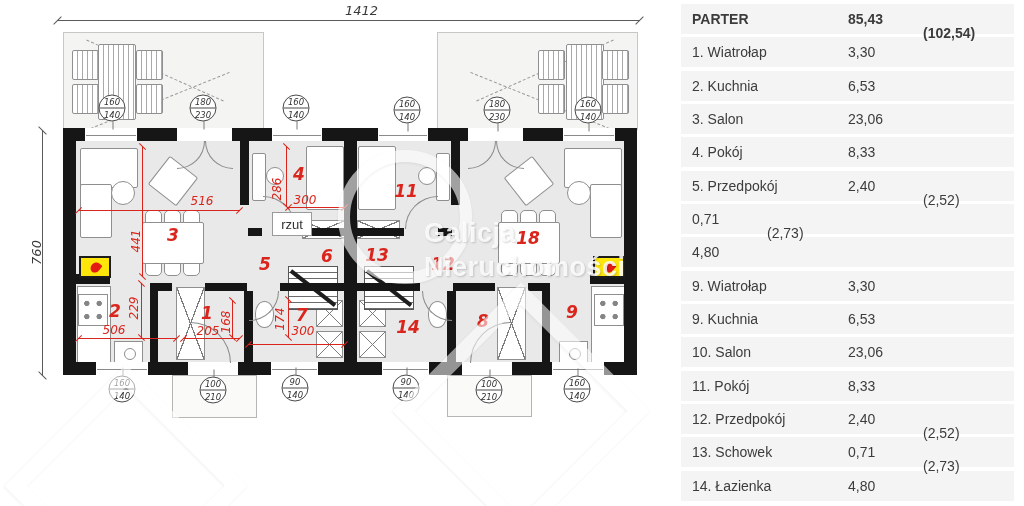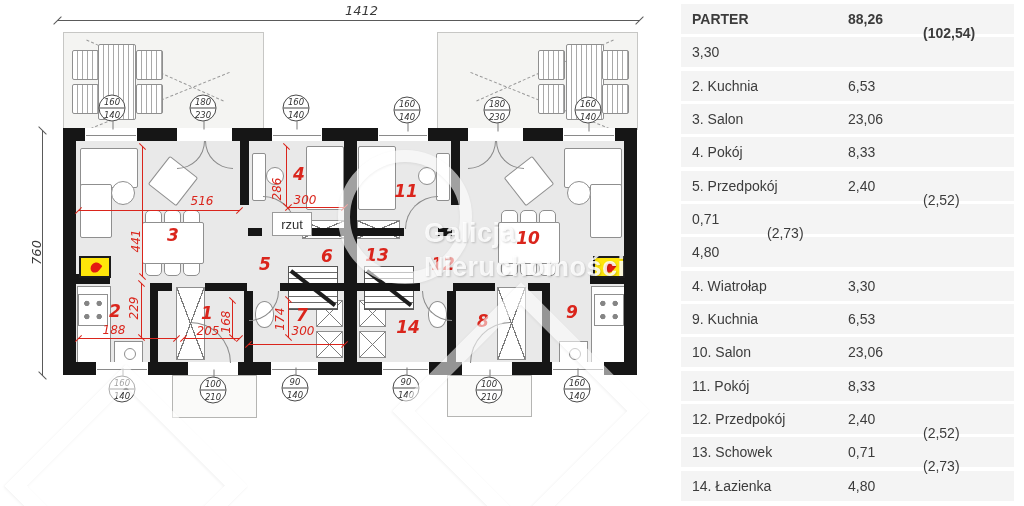--- a/index.html
+++ b/index.html
@@ -241,31 +241,31 @@
 
     <div class="rnum" style="left: 207px; top: 313px; transform: translate(-50%, -50%);">1</div>
       <div class="rnum" style="left: 115px; top: 311px; transform: translate(-50%, -50%);">2</div>
       <div class="rnum" style="left: 173px; top: 235px; transform: translate(-50%, -50%);">3</div>
       <div class="rnum" style="left: 299px; top: 174px; transform: translate(-50%, -50%);">4</div>
       <div class="rnum" style="left: 265px; top: 264px; transform: translate(-50%, -50%);">5</div>
       <div class="rnum" style="left: 327px; top: 256px; transform: translate(-50%, -50%);">6</div>
       <div class="rnum" style="left: 302px; top: 315px; transform: translate(-50%, -50%);">7</div>
       <div class="rnum" style="left: 483px; top: 321px; transform: translate(-50%, -50%);">8</div>
       <div class="rnum" style="left: 572px; top: 312px; transform: translate(-50%, -50%);">9</div>
-      <div class="rnum" style="left: 528px; top: 238px; transform: translate(-50%, -50%);">10</div>
+      <div class="rnum" style="left: 528px; top: 238px; transform: translate(-50%, -50%);">18</div>
       <div class="rnum" style="left: 406px; top: 191px; transform: translate(-50%, -50%);">11</div>
       <div class="rnum" style="left: 443px; top: 264px; transform: translate(-50%, -50%);">12</div>
       <div class="rnum" style="left: 377px; top: 255px; transform: translate(-50%, -50%);">13</div>
       <div class="rnum" style="left: 408px; top: 327px; transform: translate(-50%, -50%);">14</div>
     <div class="rdim" style="left: 202px; top: 201px; transform: translate(-50%, -50%);">516</div>
       <div class="rdim" style="left: 136px; top: 241px; transform: translate(-50%, -50%) rotate(-90deg);">441</div>
       <div class="rdim" style="left: 277px; top: 189px; transform: translate(-50%, -50%) rotate(-90deg);">286</div>
       <div class="rdim" style="left: 305px; top: 200px; transform: translate(-50%, -50%);">300</div>
       <div class="rdim" style="left: 134px; top: 308px; transform: translate(-50%, -50%) rotate(-90deg);">229</div>
-      <div class="rdim" style="left: 114px; top: 330px; transform: translate(-50%, -50%);">188</div>
+      <div class="rdim" style="left: 114px; top: 330px; transform: translate(-50%, -50%);">506</div>
       <div class="rdim" style="left: 208px; top: 331px; transform: translate(-50%, -50%);">205</div>
       <div class="rdim" style="left: 226px; top: 322px; transform: translate(-50%, -50%) rotate(-90deg);">168</div>
       <div class="rdim" style="left: 280px; top: 319px; transform: translate(-50%, -50%) rotate(-90deg);">174</div>
       <div class="rdim" style="left: 303px; top: 331px; transform: translate(-50%, -50%);">300</div>
     <div class="wm down" style="left: 112px; top: 108px; transform: translate(-50%, -50%);">
         <span>160</span>
         <span>140</span>
       </div>
       <div class="wm down" style="left: 203px; top: 108px; transform: translate(-50%, -50%);">
         <span>180</span>
@@ -315,24 +315,25 @@
     <div class="wmk ring" style="left:338px;top:150px;width:110px;height:110px;"></div>
     <div class="wmk diamond" style="left:430px;top:320px;width:150px;height:150px;"></div>
     <div class="wmk diamond" style="left:40px;top:400px;width:140px;height:140px;"></div>
     <div class="wmk wtxt" style="left:424px;top:218px;">Galicja</div>
     <div class="wmk wtxt" style="left:424px;top:252px;">Nieruchomości</div>
   </div>
 
   <div class="atable">
     <div class="trow hdr">
         <span class="tl">PARTER</span>
-        <span class="tv">88,26</span>
+        <span class="tv">85,43</span>
         <span class="tx">(102,54)</span>
       </div>
       <div class="trow">
+        <span class="tl">1. Wiatrołap</span>
         <span class="tv">3,30</span>
         <span class="tx"></span>
       </div>
       <div class="trow">
         <span class="tl">2. Kuchnia</span>
         <span class="tv">6,53</span>
         <span class="tx"></span>
       </div>
       <div class="trow">
         <span class="tl">3. Salon</span>
@@ -351,21 +352,21 @@
       </div>
       <div class="trow">
         <span class="tv">0,71</span>
         <span class="tx">(2,73)</span>
       </div>
       <div class="trow">
         <span class="tv">4,80</span>
         <span class="tx"></span>
       </div>
       <div class="trow">
-        <span class="tl">4. Wiatrołap</span>
+        <span class="tl">9. Wiatrołap</span>
         <span class="tv">3,30</span>
         <span class="tx"></span>
       </div>
       <div class="trow">
         <span class="tl">9. Kuchnia</span>
         <span class="tv">6,53</span>
         <span class="tx"></span>
       </div>
       <div class="trow">
         <span class="tl">10. Salon</span>

